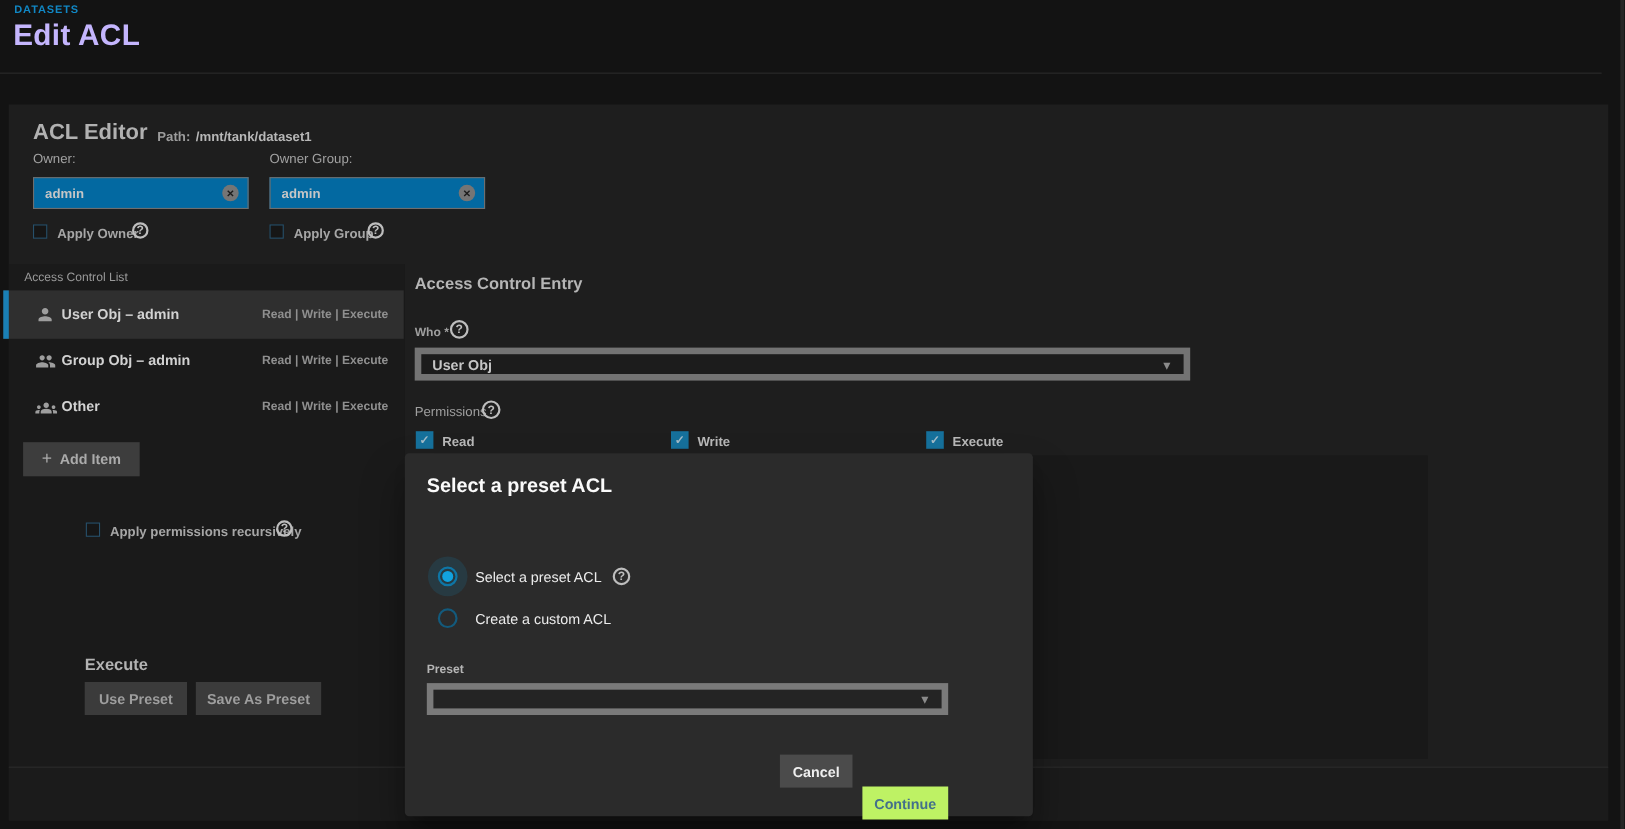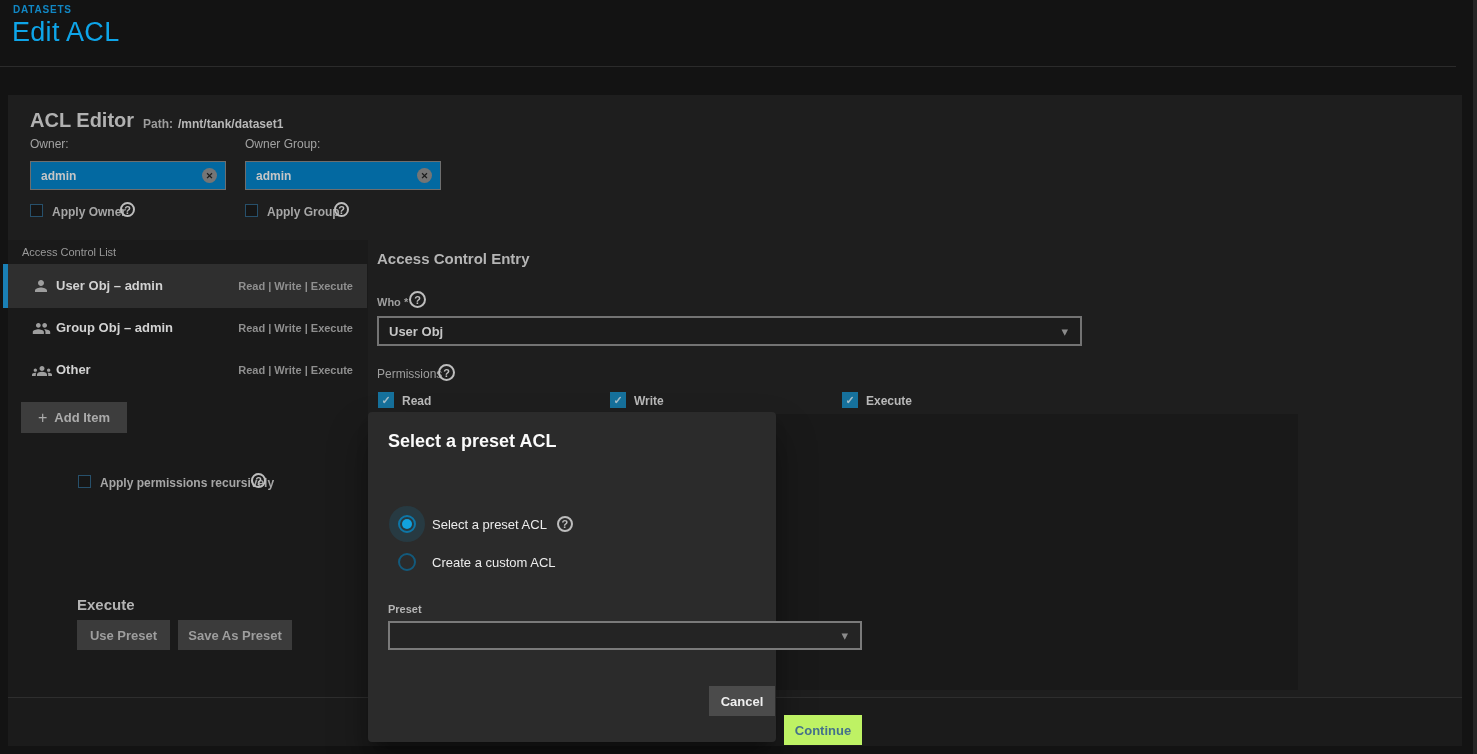--- a/index.html
+++ b/index.html
@@ -6,21 +6,21 @@
   html,body { background:#0e0e0e; }
   .page {
     position:relative; width:1477px; height:754px; overflow:hidden;
     background:#131313; font-family:"Liberation Sans", sans-serif;
     -webkit-font-smoothing:antialiased;
   }
   .abs { position:absolute; }
 
   
   .breadcrumb { left:13px; top:4px; font-size:10px; font-weight:bold; letter-spacing:.8px; color:#1187c4; cursor:pointer; }
-  .page-title { left:12px; top:17px; font-size:27px; font-weight:normal; color:#0ea5e9; letter-spacing:.3px; }
+  .page-title { left:12px; top:17px; font-size:27px; font-weight:bold; color:#c4b5fd; letter-spacing:.3px; }
   .top-divider { left:0; top:66px; width:1456px; height:1px; background:#2b2b2b; }
 
   
   .card { left:8px; top:95px; width:1454px; height:651px; background:#1e1e1e; }
   .left-panel-bg { left:8px; top:240px; width:360px; height:457px; background:#1a1a1a; }
   .ace-sub-bg { left:377px; top:414px; width:921px; height:276px; background:#191919; }
   .card-divider { left:8px; top:697px; width:1454px; height:1px; background:#2e2e2e; }
   .card-footer { left:8px; top:698px; width:1454px; height:48px; background:#1b1b1b; }
   .scrollbar { right:0; top:0; width:4px; height:754px; background:#262626; }
 
@@ -57,29 +57,29 @@
   .list-row.selected .row-icon { left:24px; }
   .row-name { position:absolute; left:53px; top:14px; font-size:13px; font-weight:bold; color:#d2d2d2; }
   .list-row.selected .row-name { left:48px; }
   .row-perms { position:absolute; right:14px; top:16px; font-size:11px; font-weight:bold; color:#8f8f8f; }
 
   .btn { display:flex; align-items:center; justify-content:center; font-size:13px; font-weight:bold; cursor:pointer; }
   .btn-gray { background:#3b3b3b; color:#9e9e9e; }
   .btn-primary { background:#15709b; color:#9cc1d4; }
 
   .select {
-    border:2px solid #737373; background:#1c1c1c; display:flex; align-items:center;
+    border:6px solid #737373; background:#1c1c1c; display:flex; align-items:center;
     padding:0 12px 0 10px; cursor:pointer;
   }
   .select .val { flex:1; font-size:13px; font-weight:bold; color:#c6c6c6; }
   .chev { color:#8b8b8b; font-size:13px; }
 
   
   .modal {
-    left:368px; top:412px; width:408px; height:330px; background:#2b2b2b;
+    left:368px; top:412px; width:571px; height:330px; background:#2b2b2b;
     border-radius:4px; box-shadow:0 11px 15px -7px rgba(0,0,0,.4), 0 24px 38px 3px rgba(0,0,0,.28);
     z-index:10;
   }
   .modal-title { left:20px; top:19px; font-size:18px; font-weight:bold; color:#fafafa; }
   .modal-desc { left:20px; top:68px; font-size:12.5px; color:#dedede; }
   .radio-row { left:21px; display:flex; align-items:center; height:36px; }
   .radio-halo { width:36px; height:36px; border-radius:50%; display:flex; align-items:center; justify-content:center; }
   .radio-halo.on { background:rgba(18,136,184,.16); }
   .radio-outer { width:18px; height:18px; border-radius:50%; border:2px solid #135a7c; display:flex; align-items:center; justify-content:center; cursor:pointer; }
   .radio-outer.sel { border-color:#0e76a6; }

